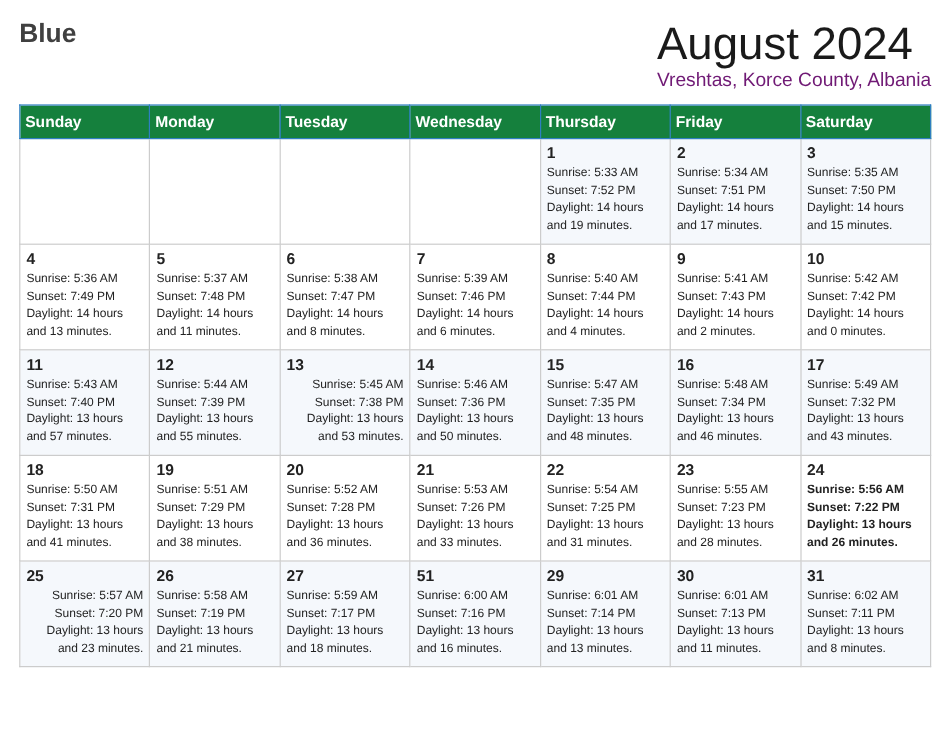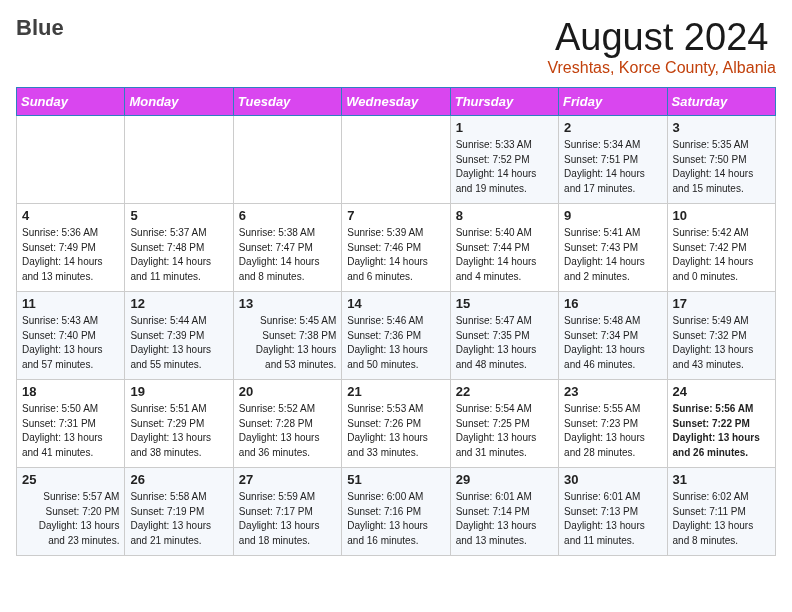--- a/index.html
+++ b/index.html
@@ -25,45 +25,44 @@
       font-size: 22px;
       font-weight: bold;
       color: #1a3a5c;
       line-height: 1.1;
     }
     .logo-row {
       display: flex;
       align-items: center;
     }
     .title-block {
-      text-align: center;
+      text-align: left;
     }
     .title-block h1 {
       font-size: 38px;
       color: #1a1a1a;
       font-weight: normal;
     }
     .title-block h2 {
       font-size: 16px;
-      color: #c2410c;
+      color: #701a75;
       font-weight: normal;
     }
     table {
       width: 100%;
       border-collapse: collapse;
       table-layout: fixed;
     }
     thead tr th {
-      background: #d946ef;
+      background: #15803d;
       color: #fff;
       padding: 6px 4px;
       font-size: 13px;
       text-align: left;
       border: 1px solid #2e7fc1;
-      font-style: italic;
     }
     tbody tr td {
       border: 1px solid #ccc;
       vertical-align: top;
       padding: 4px 5px;
       font-size: 11px;
       color: #222;
       height: 88px;
       background: #fff;
     }

